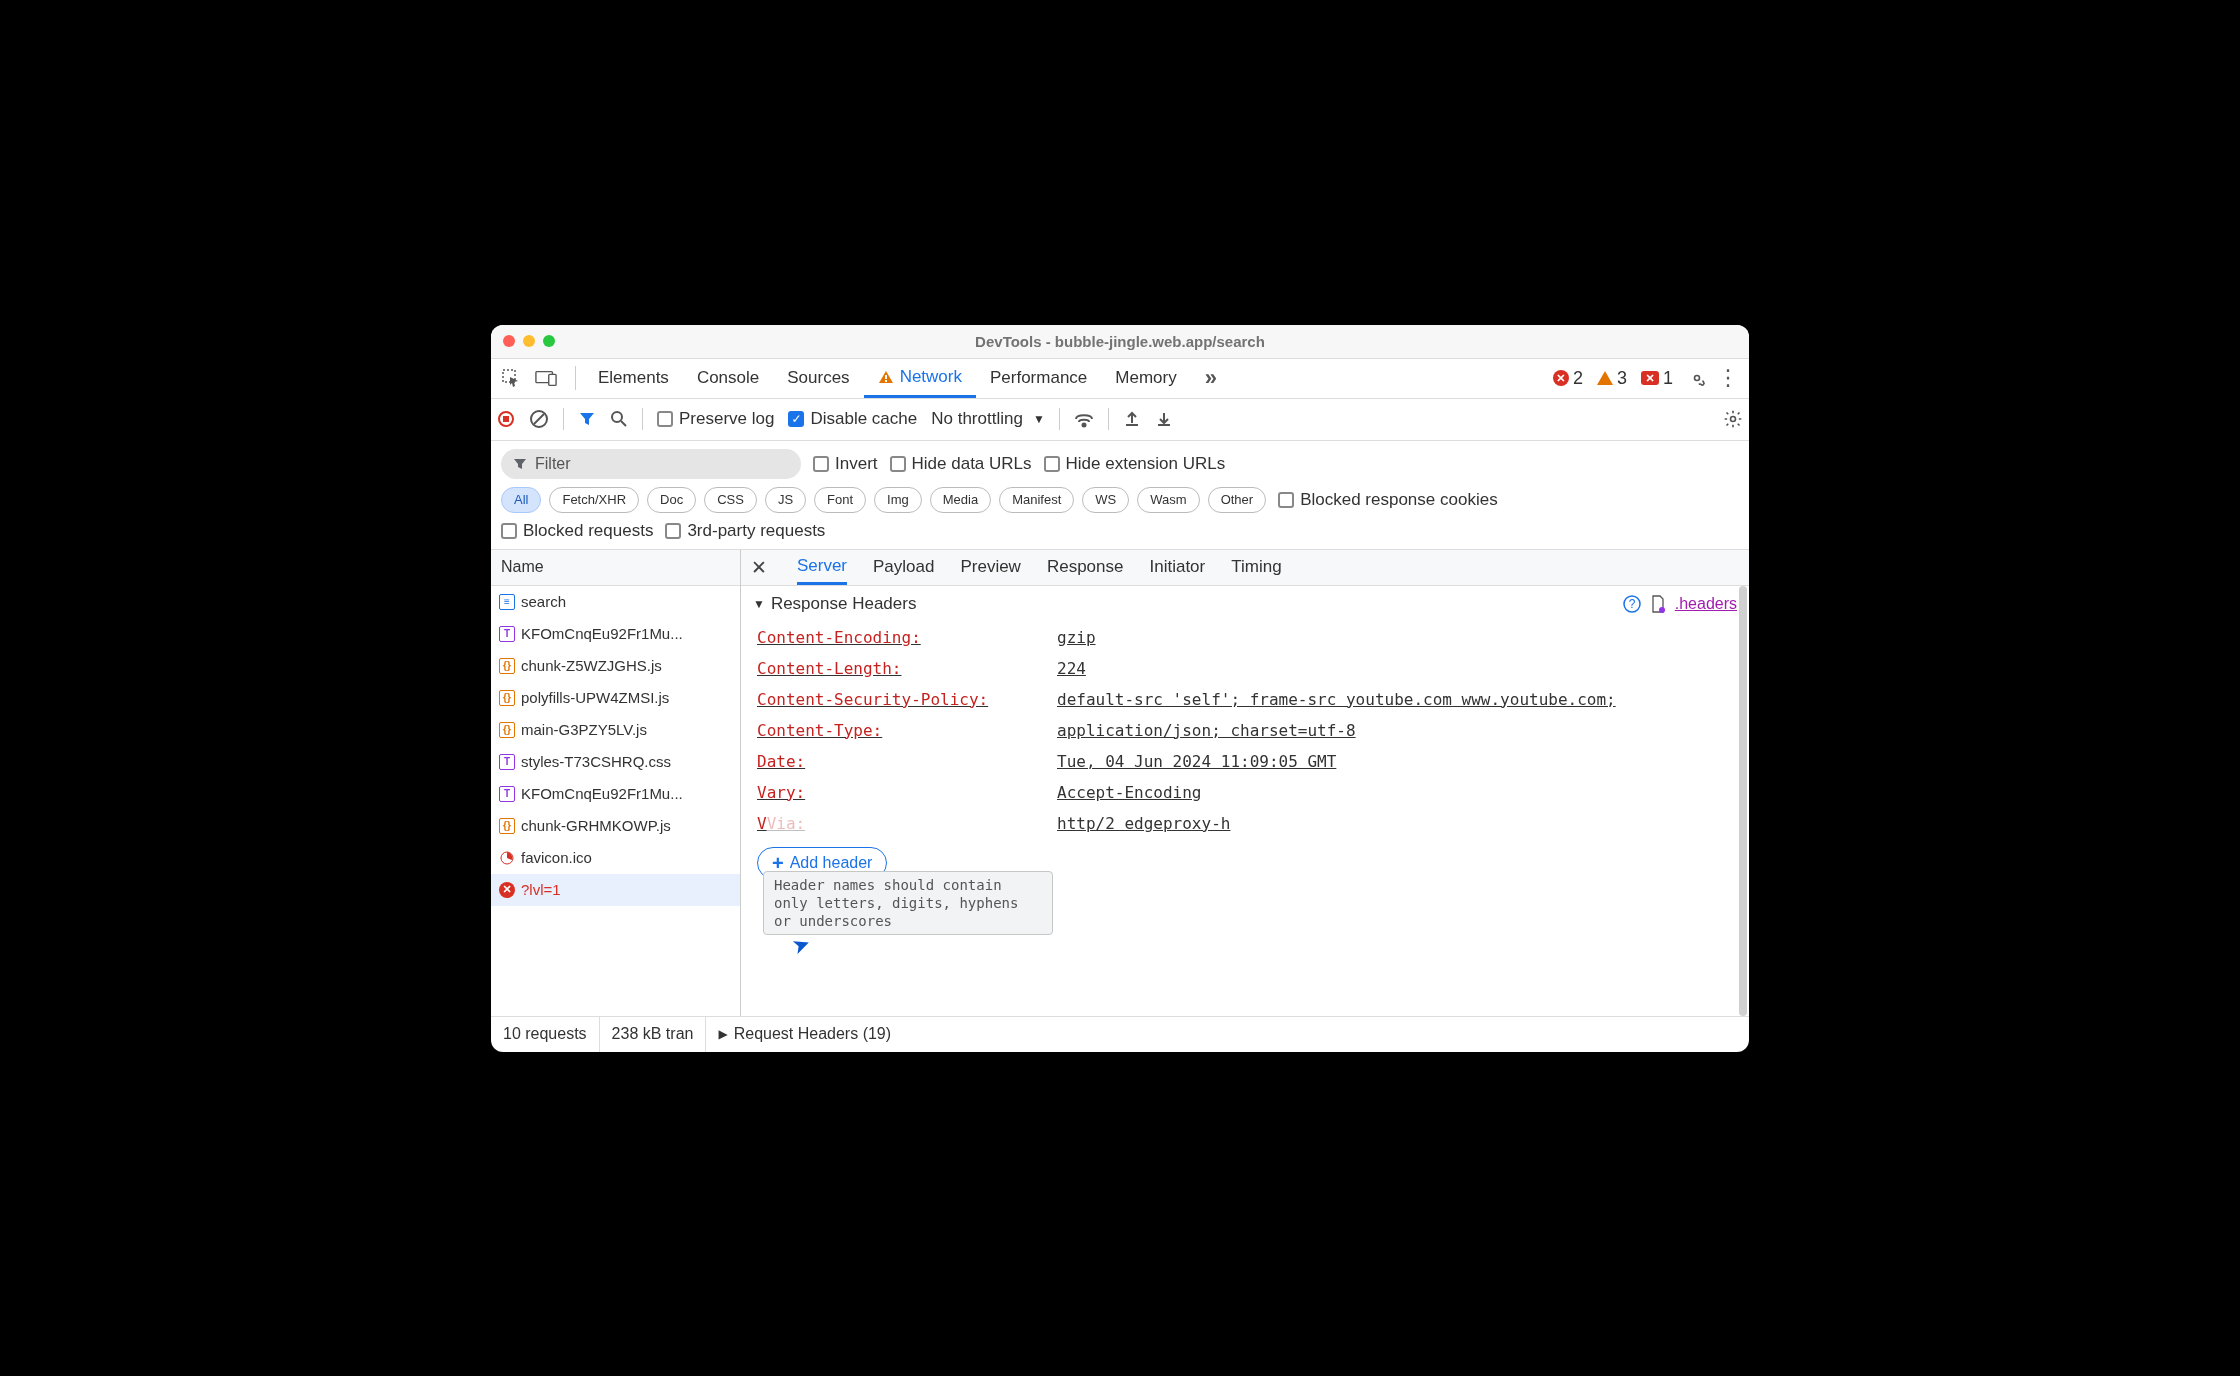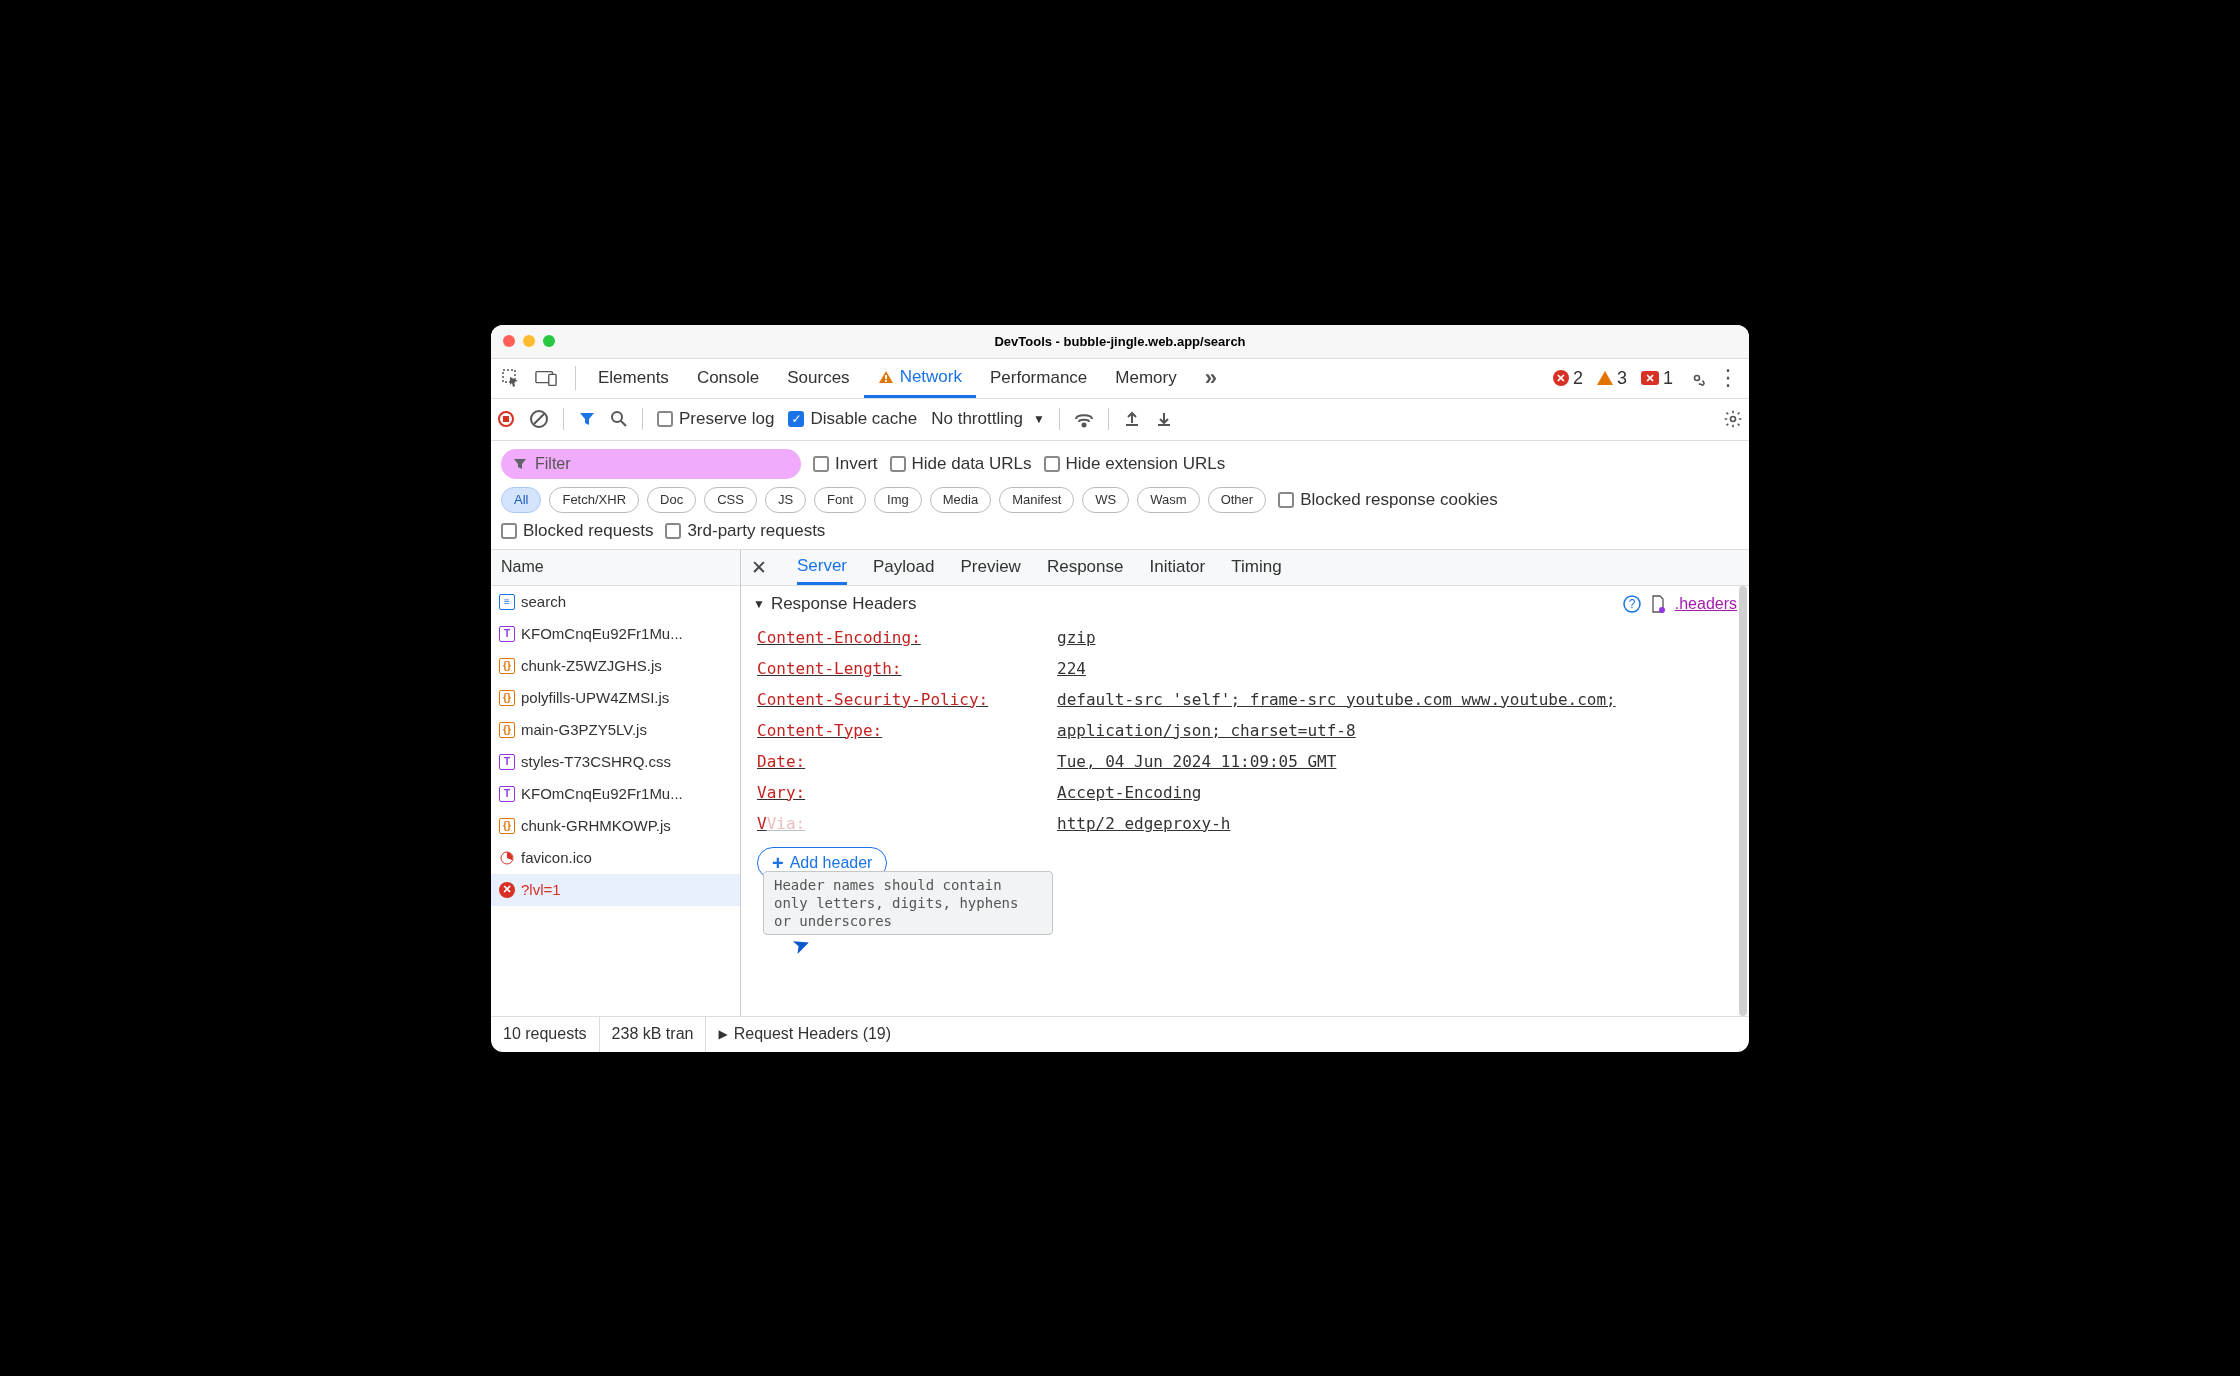--- a/index.html
+++ b/index.html
@@ -37,23 +37,23 @@
   }
   .traffic-lights { display: flex; gap: 8px; }
   .tl { width: 12px; height: 12px; border-radius: 50%; }
   .tl.red { background:#ff5f57; }
   .tl.yellow { background:#febc2e; }
   .tl.green { background:#28c840; }
   .titlebar .title {
     position: absolute;
     left: 50%;
     transform: translateX(-50%);
-    font-size: 13px;
+    font-size: 15px;
     font-weight: 600;
-    color: #000000;
+    color: #737373;
   }
   
   .top-tabs {
     height: 40px;
     display: flex;
     align-items: center;
     border-bottom: 1px solid #ddd;
     padding: 0 10px;
   }
   .top-tabs .left-icons { display: flex; gap: 14px; padding-right: 10px;}
@@ -87,21 +87,21 @@
   
   .filterbar {
     display:flex;
     flex-direction:column;
     gap:8px;
     padding: 8px 10px;
     border-bottom: 1px solid #ddd;
   }
   .filter-row { display:flex; align-items:center; gap:12px; flex-wrap:wrap; }
   .filter-input {
-    background:#f0abfc;
+    background:#e5e5e5;
     border-radius: 20px;
     width: 300px;
     height: 30px;
     display:flex;
     align-items:center;
     gap:8px;
     padding: 0 12px;
     color:#555;
     font-size: 16px;
   }

